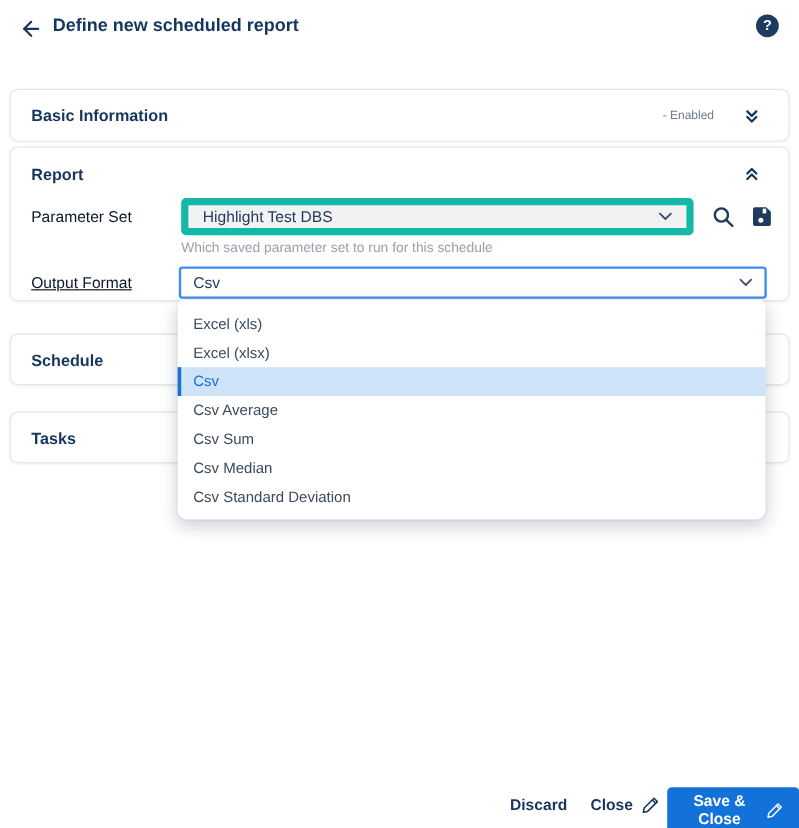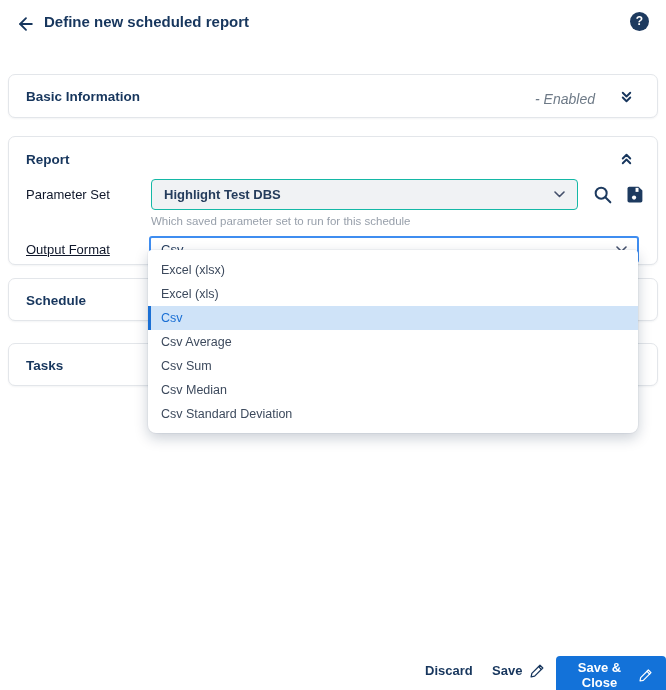--- a/index.html
+++ b/index.html
@@ -10,36 +10,36 @@
   
   .header { position:absolute; left:0; top:0; width:666px; height:46px; }
   .back-btn { position:absolute; left:16px; top:13px; width:22px; height:22px; border:none; background:transparent; cursor:pointer; color:#17365d; }
   .page-title { position:absolute; left:44px; top:13px; font-size:15px; font-weight:700; color:#17365d; }
   .help-btn { position:absolute; right:17px; top:12px; width:19px; height:19px; border-radius:50%; background:#1d3a5f; color:#fff; font-size:12px; font-weight:700; text-align:center; line-height:19px; border:none; cursor:pointer; }
 
   
   .card { position:absolute; left:8px; width:650px; background:#fff; border:1px solid #e3e6ea; border-radius:7px; box-shadow:0 1px 2px rgba(9,30,66,.05); }
   .card-title { position:absolute; left:17px; font-size:13.5px; font-weight:700; color:#17365d; }
   .card-basic    { top:74px;  height:44px; }
-  .card-report   { top:136px; height:129px; }
+  .card-report   { top:122px; height:129px; }
   .card-schedule { top:278px; height:43px; }
   .card-tasks    { top:343px; height:43px; }
   .card-basic .card-title, .card-schedule .card-title, .card-tasks .card-title { top:14px; }
   .card-report .card-title { top:15px; }
 
-  .status-enabled { position:absolute; right:62px; top:16px; font-size:14px; font-style:italic; color:#6e7a87; }
+  .status-enabled { position:absolute; right:62px; top:16px; font-size:10px; color:#6e7a87; }
   .collapse-btn { position:absolute; right:20px; top:13px; width:18px; height:18px; background:transparent; border:none; cursor:pointer; color:#17365d; }
 
   
   .field-label { position:absolute; left:17px; font-size:13px; color:#0f172a; }
   .lbl-param { top:50px; }
   .lbl-output { top:105px;text-decoration:underline; }
 
   .select-box { position:absolute; display:flex; align-items:center; font-size:13px; color:#243c5c; cursor:pointer; }
-  .select-param { left:142px; top:42px; width:427px; height:31px; background:#f0f2f4; border:1px solid #14b8a6; border-radius:4px; padding:0 12px;font-weight:bold; }
+  .select-param { left:142px; top:42px; width:427px; height:31px; background:#f0f2f4; border:6px solid #14b8a6; border-radius:4px; padding:0 12px; }
   .select-output { left:140px; top:99px; width:490px; height:27px; background:#fff; border:2px solid #3f8df0; border-radius:3px; padding:0 10px; }
   .select-box .chev { margin-left:auto; display:flex; color:#44506b; }
 
   .icon-btn { position:absolute; background:transparent; border:none; cursor:pointer; color:#1d3a5f; }
   .btn-search { left:583px; top:46px; width:24px; height:24px; }
   .btn-savedisk { left:615px; top:45px; width:24px; height:24px; }
 
   .helper-text { position:absolute; left:142px; top:78px; font-size:11.5px; color:#98a0ab; }
 
   
@@ -131,35 +131,35 @@
 
   <div class="card card-schedule">
     <div class="card-title">Schedule</div>
   </div>
 
   <div class="card card-tasks">
     <div class="card-title">Tasks</div>
   </div>
 
   <div class="dropdown">
+      <div class="dd-option">Excel (xls)</div>
       <div class="dd-option">Excel (xlsx)</div>
-      <div class="dd-option">Excel (xls)</div>
       <div class="dd-option selected">Csv</div>
       <div class="dd-option">Csv Average</div>
       <div class="dd-option">Csv Sum</div>
       <div class="dd-option">Csv Median</div>
       <div class="dd-option">Csv Standard Deviation</div>
     </div>
 
   <div class="footer">
     <button class="text-btn btn-discard">
       <span>Discard</span>
     </button>
     <button class="text-btn btn-save">
-      <span>Save</span>
+      <span>Close</span>
       <span>
         <svg width="17" height="17" viewBox="0 0 24 24" fill="none" stroke="#17365d" stroke-width="1.8" stroke-linecap="round" stroke-linejoin="round">
             <path d="M15.5 4.5l4 4L8 20l-5 1 1-5z"></path>
             <path d="M13.5 6.5l4 4"></path>
           </svg>
       </span>
     </button>
     <button class="btn-saveclose">
       <span>Save &amp; Close</span>
       <span>

